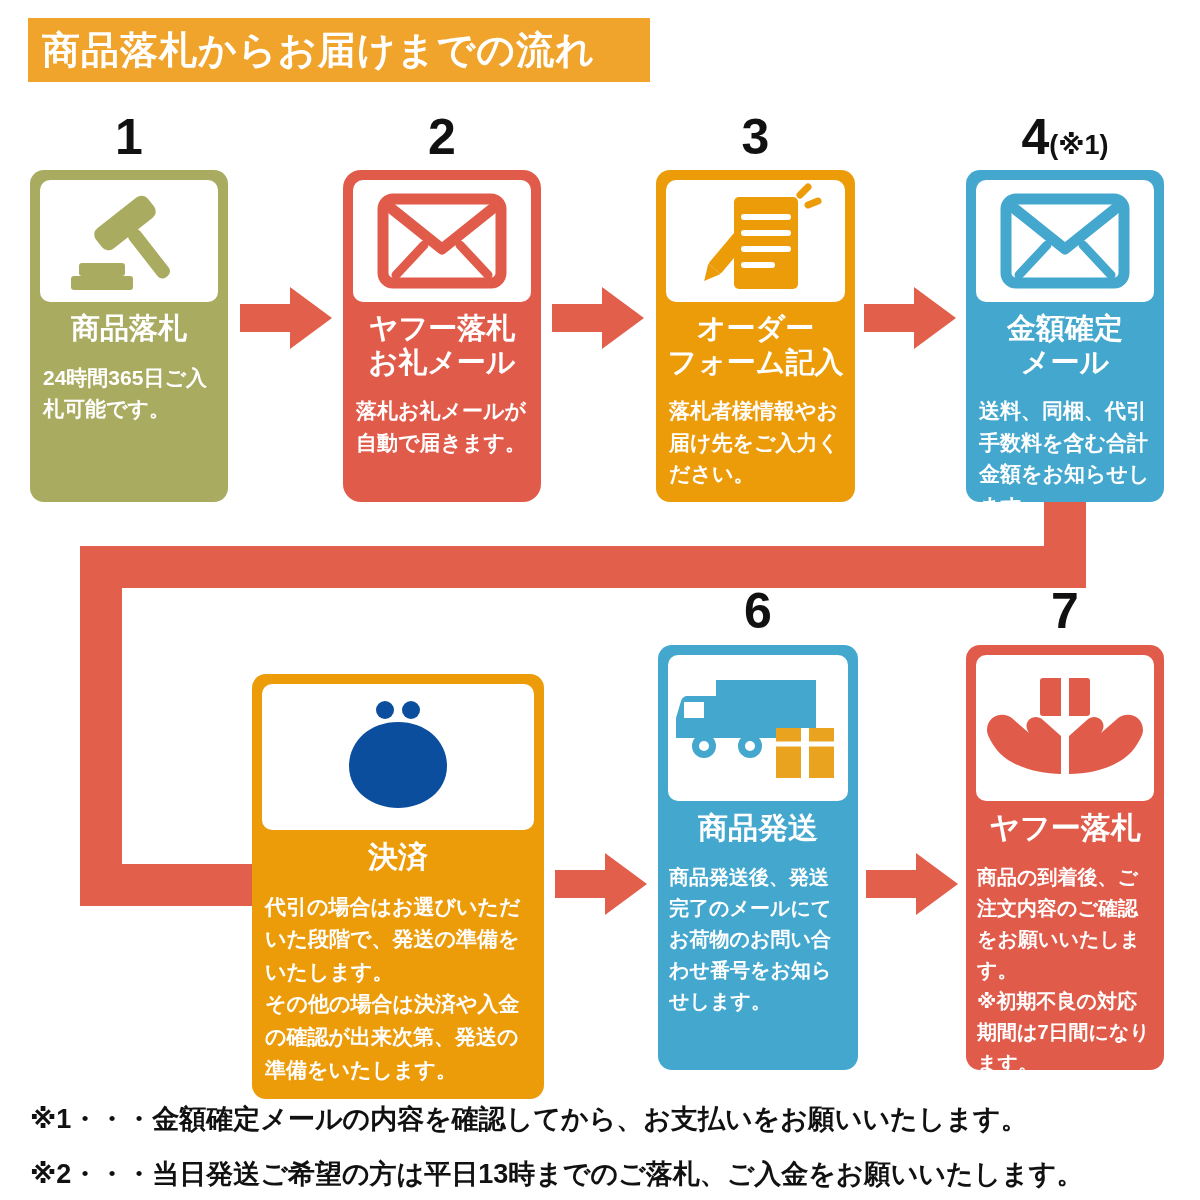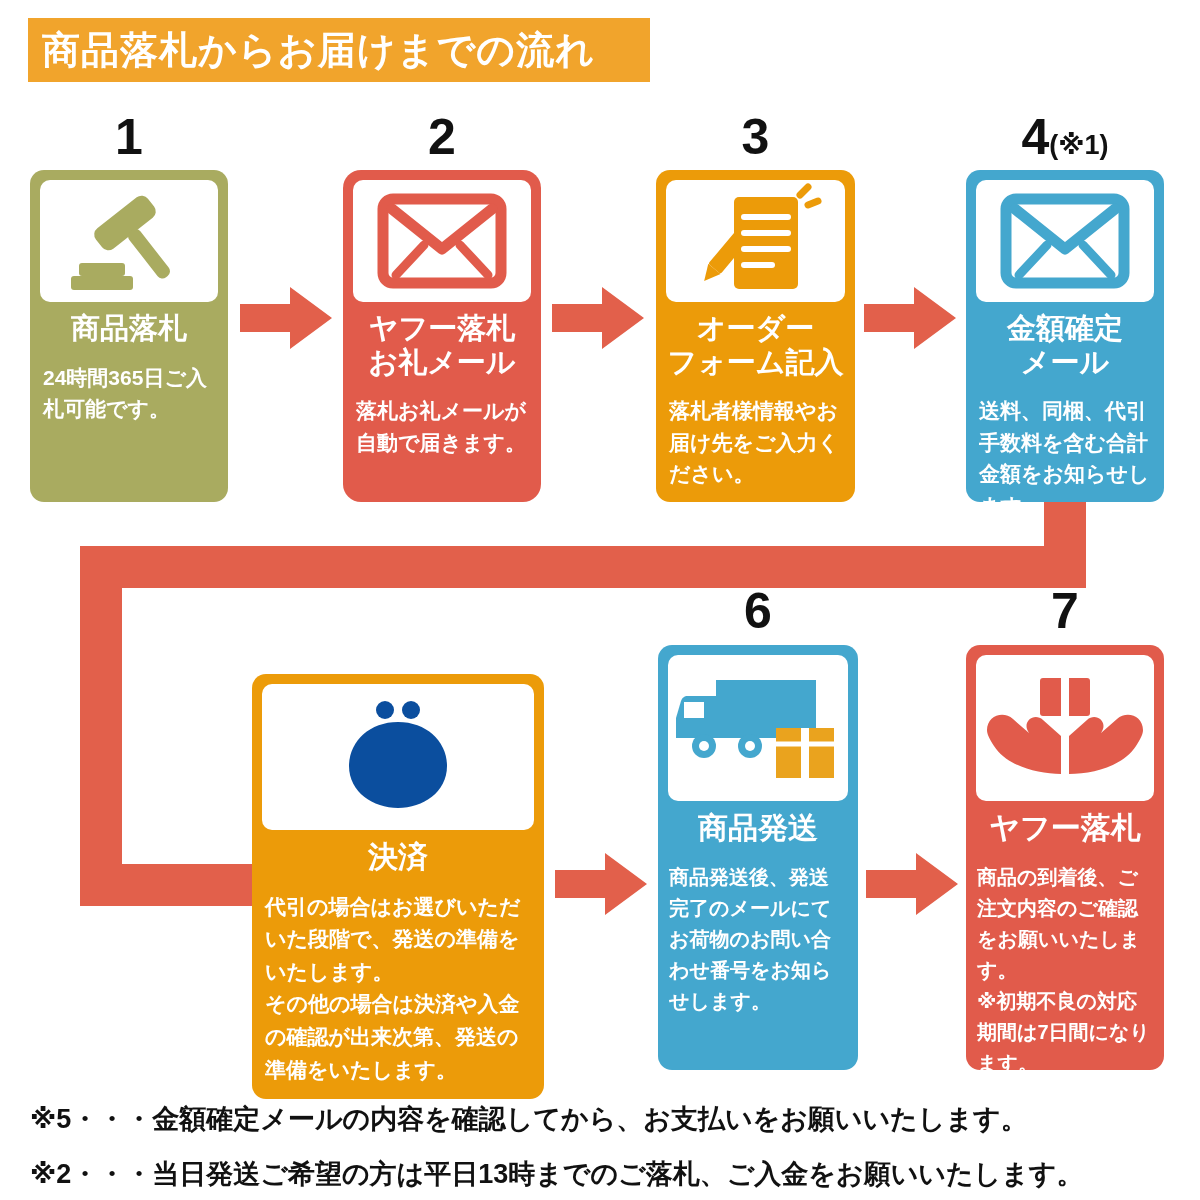--- a/index.html
+++ b/index.html
@@ -204,16 +204,16 @@
 ※初期不良の対応期間は7日間になります。</div>
   </div>
 
   <svg class="arrow" style="left:555px; top:853px;" width="92" height="62" viewBox="0 0 92 62">
       <polygon points="0,17 50,17 50,0 92,31 50,62 50,45 0,45" fill="#e2604b"></polygon>
     </svg>
   <svg class="arrow" style="left:866px; top:853px;" width="92" height="62" viewBox="0 0 92 62">
       <polygon points="0,17 50,17 50,0 92,31 50,62 50,45 0,45" fill="#e2604b"></polygon>
     </svg>
 
-  <div class="footnote" style="top:1101px;">※5・・・金額確定メールの内容を確認してから、お支払いをお願いいたします。</div>
+  <div class="footnote" style="top:1101px;">※1・・・金額確定メールの内容を確認してから、お支払いをお願いいたします。</div>
   <div class="footnote" style="top:1156px;">※2・・・当日発送ご希望の方は平日13時までのご落札、ご入金をお願いいたします。</div>
 
 </div>
 
 </body></html>

